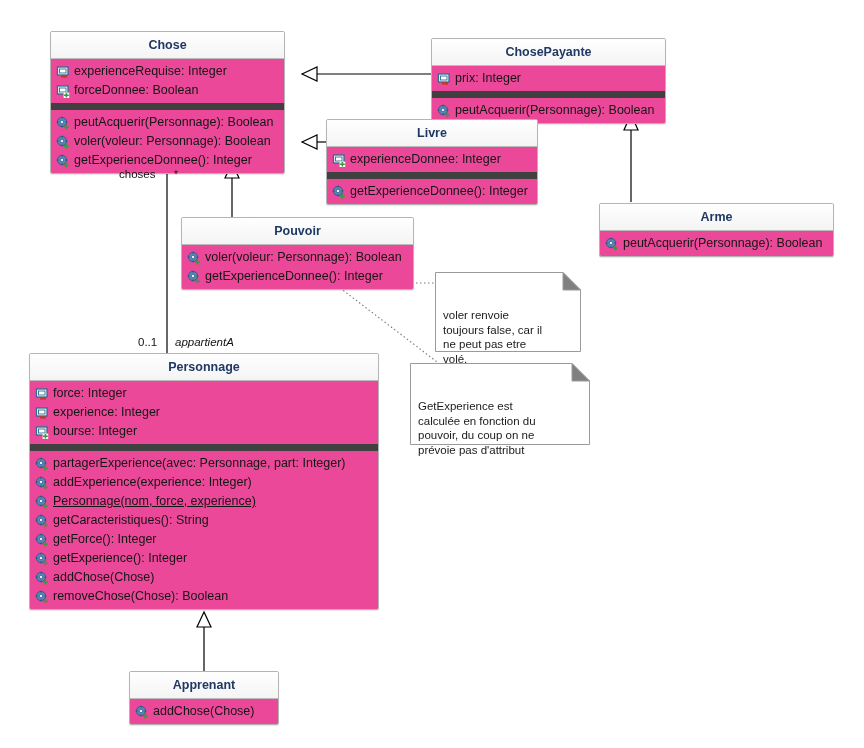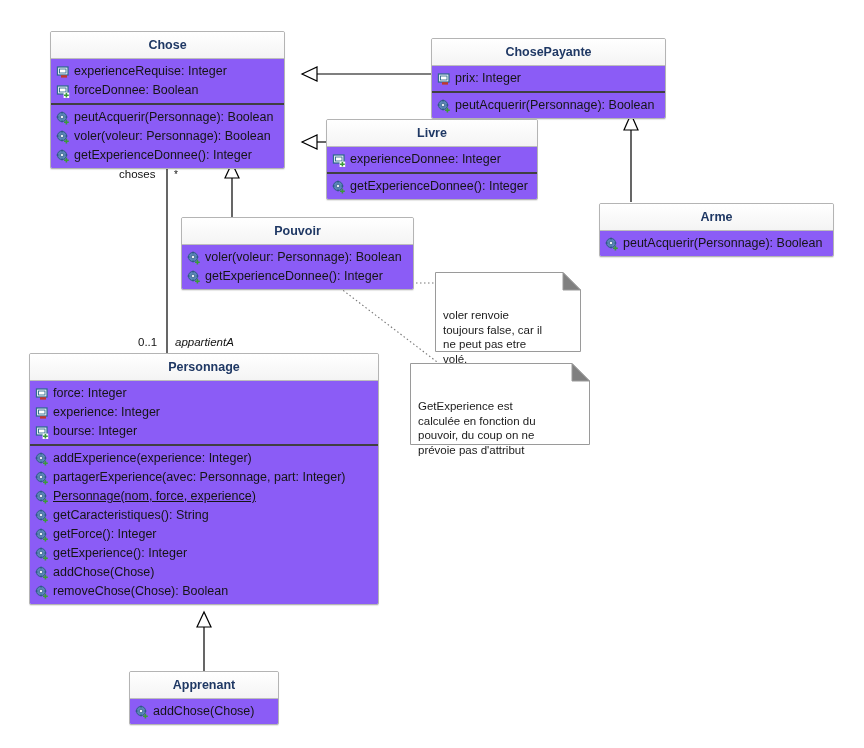--- a/index.html
+++ b/index.html
@@ -43,24 +43,24 @@
     font-size: 12.5px;
     color: #1f3864;
     padding: 6px 6px 6px 6px;
     background: linear-gradient(#ffffff, #f4f4f4);
     border-bottom: 1px solid #bdbdbd;
     line-height: 14px;
     white-space: nowrap;
   }
   .uml-section {
     padding: 3px 0 3px 0;
-    background: #8b5cf6;
+    background: #ec4899;
   }
   .uml-section + .uml-section {
-    border-top: 2px solid #404040;
+    border-top: 7px solid #404040;
   }
   .uml-row {
     display: flex;
     align-items: center;
     font-size: 12.5px;
     color: #151515;
     line-height: 15px;
     padding: 2px 6px 2px 5px;
     white-space: nowrap;
   }
@@ -398,35 +398,35 @@
           <svg width="14" height="14" viewBox="0 0 14 14">
             <circle cx="6" cy="6" r="4.6" fill="#5b87b8" stroke="#2f5a88" stroke-width="1"></circle>
             <circle cx="6" cy="6" r="1.8" fill="#e9eef5" stroke="#2f5a88" stroke-width="0.8"></circle>
             <rect x="5.4" y="0.6" width="1.3" height="2" fill="#2f5a88"></rect>
             <rect x="5.4" y="9.4" width="1.3" height="2" fill="#2f5a88"></rect>
             <rect x="0.6" y="5.4" width="2" height="1.3" fill="#2f5a88"></rect>
             <rect x="9.4" y="5.4" width="2" height="1.3" fill="#2f5a88"></rect>
             <path d="M9.6 8.8 h1.6 v1.6 h1.6 v1.6 h-1.6 v1.6 h-1.6 v-1.6 h-1.6 v-1.6 h1.6 z" fill="#3a9a3a"></path>
           </svg>
         </span>
+        <span class="label">partagerExperience(avec: Personnage, part: Integer)</span>
+      </div>
+      <div class="uml-row">
+        <span class="mico">
+          <svg width="14" height="14" viewBox="0 0 14 14">
+            <circle cx="6" cy="6" r="4.6" fill="#5b87b8" stroke="#2f5a88" stroke-width="1"></circle>
+            <circle cx="6" cy="6" r="1.8" fill="#e9eef5" stroke="#2f5a88" stroke-width="0.8"></circle>
+            <rect x="5.4" y="0.6" width="1.3" height="2" fill="#2f5a88"></rect>
+            <rect x="5.4" y="9.4" width="1.3" height="2" fill="#2f5a88"></rect>
+            <rect x="0.6" y="5.4" width="2" height="1.3" fill="#2f5a88"></rect>
+            <rect x="9.4" y="5.4" width="2" height="1.3" fill="#2f5a88"></rect>
+            <path d="M9.6 8.8 h1.6 v1.6 h1.6 v1.6 h-1.6 v1.6 h-1.6 v-1.6 h-1.6 v-1.6 h1.6 z" fill="#3a9a3a"></path>
+          </svg>
+        </span>
         <span class="label">addExperience(experience: Integer)</span>
-      </div>
-      <div class="uml-row">
-        <span class="mico">
-          <svg width="14" height="14" viewBox="0 0 14 14">
-            <circle cx="6" cy="6" r="4.6" fill="#5b87b8" stroke="#2f5a88" stroke-width="1"></circle>
-            <circle cx="6" cy="6" r="1.8" fill="#e9eef5" stroke="#2f5a88" stroke-width="0.8"></circle>
-            <rect x="5.4" y="0.6" width="1.3" height="2" fill="#2f5a88"></rect>
-            <rect x="5.4" y="9.4" width="1.3" height="2" fill="#2f5a88"></rect>
-            <rect x="0.6" y="5.4" width="2" height="1.3" fill="#2f5a88"></rect>
-            <rect x="9.4" y="5.4" width="2" height="1.3" fill="#2f5a88"></rect>
-            <path d="M9.6 8.8 h1.6 v1.6 h1.6 v1.6 h-1.6 v1.6 h-1.6 v-1.6 h-1.6 v-1.6 h1.6 z" fill="#3a9a3a"></path>
-          </svg>
-        </span>
-        <span class="label">partagerExperience(avec: Personnage, part: Integer)</span>
       </div>
       <div class="uml-row">
         <span class="mico">
           <svg width="14" height="14" viewBox="0 0 14 14">
             <circle cx="6" cy="6" r="4.6" fill="#5b87b8" stroke="#2f5a88" stroke-width="1"></circle>
             <circle cx="6" cy="6" r="1.8" fill="#e9eef5" stroke="#2f5a88" stroke-width="0.8"></circle>
             <rect x="5.4" y="0.6" width="1.3" height="2" fill="#2f5a88"></rect>
             <rect x="5.4" y="9.4" width="1.3" height="2" fill="#2f5a88"></rect>
             <rect x="0.6" y="5.4" width="2" height="1.3" fill="#2f5a88"></rect>
             <rect x="9.4" y="5.4" width="2" height="1.3" fill="#2f5a88"></rect>

